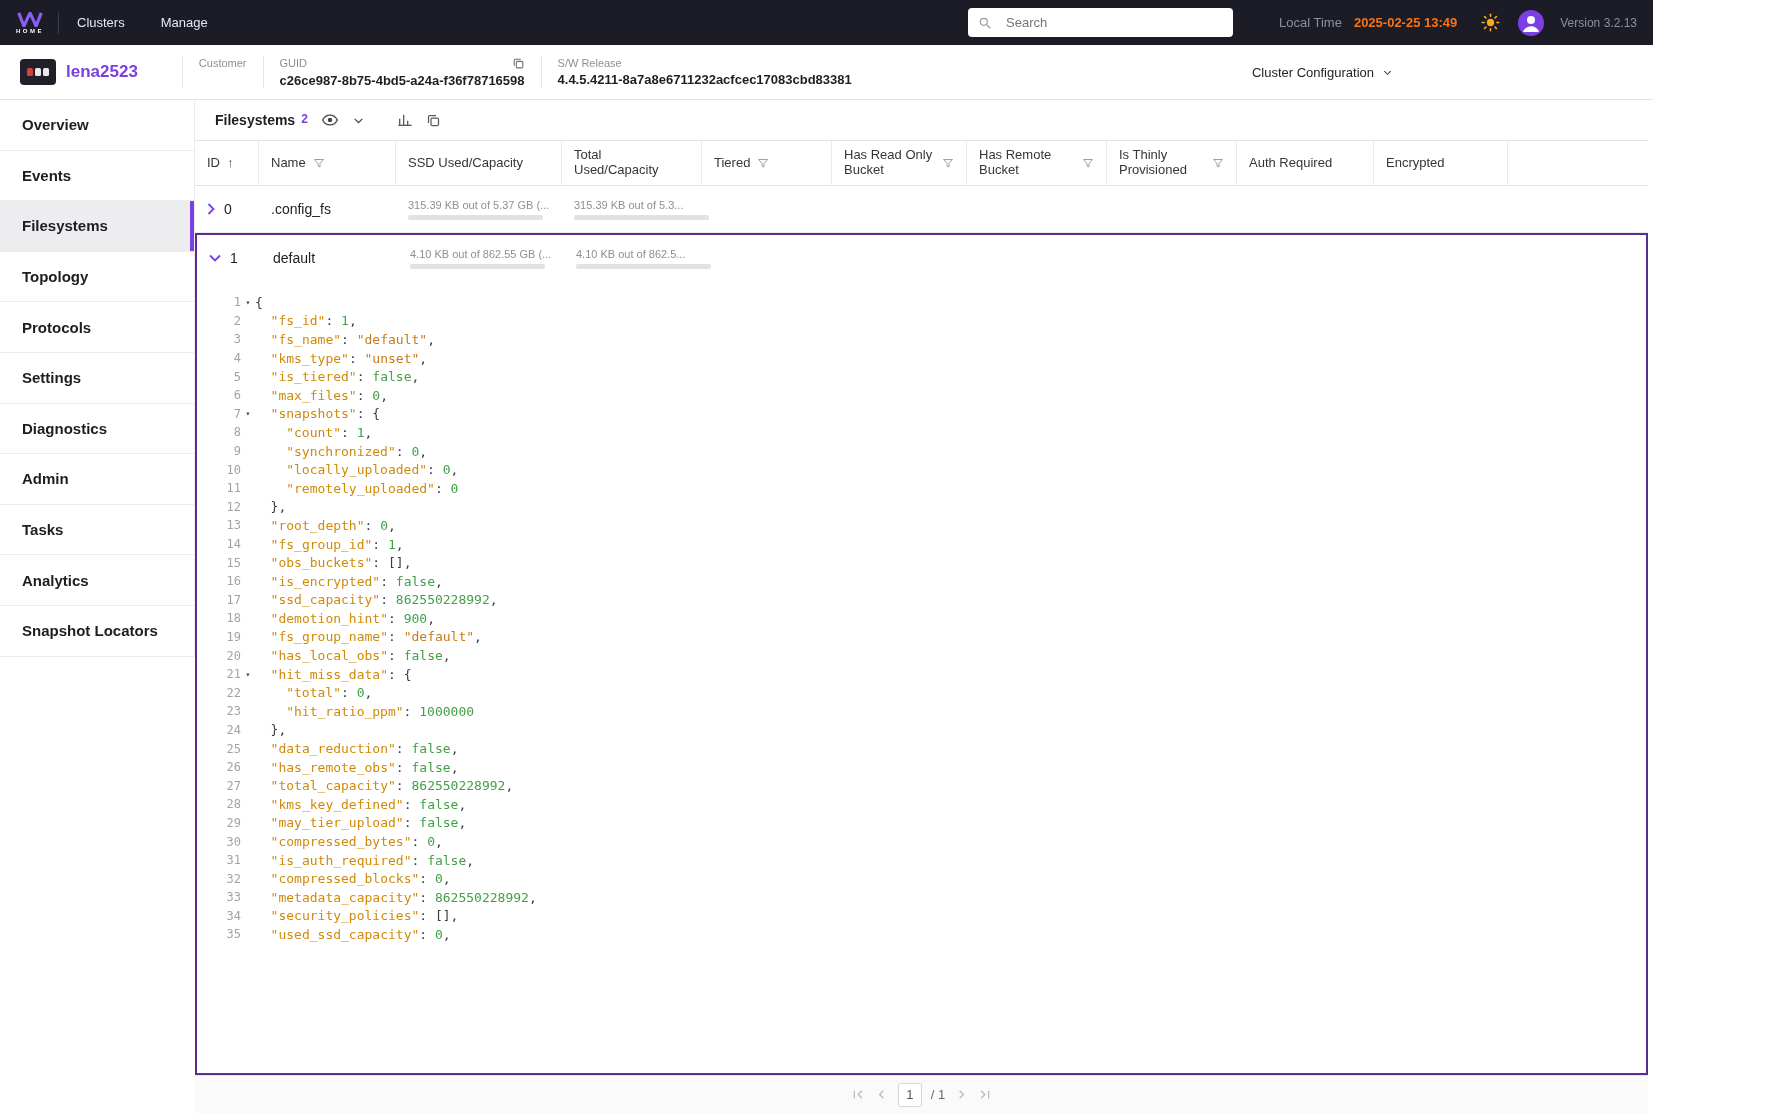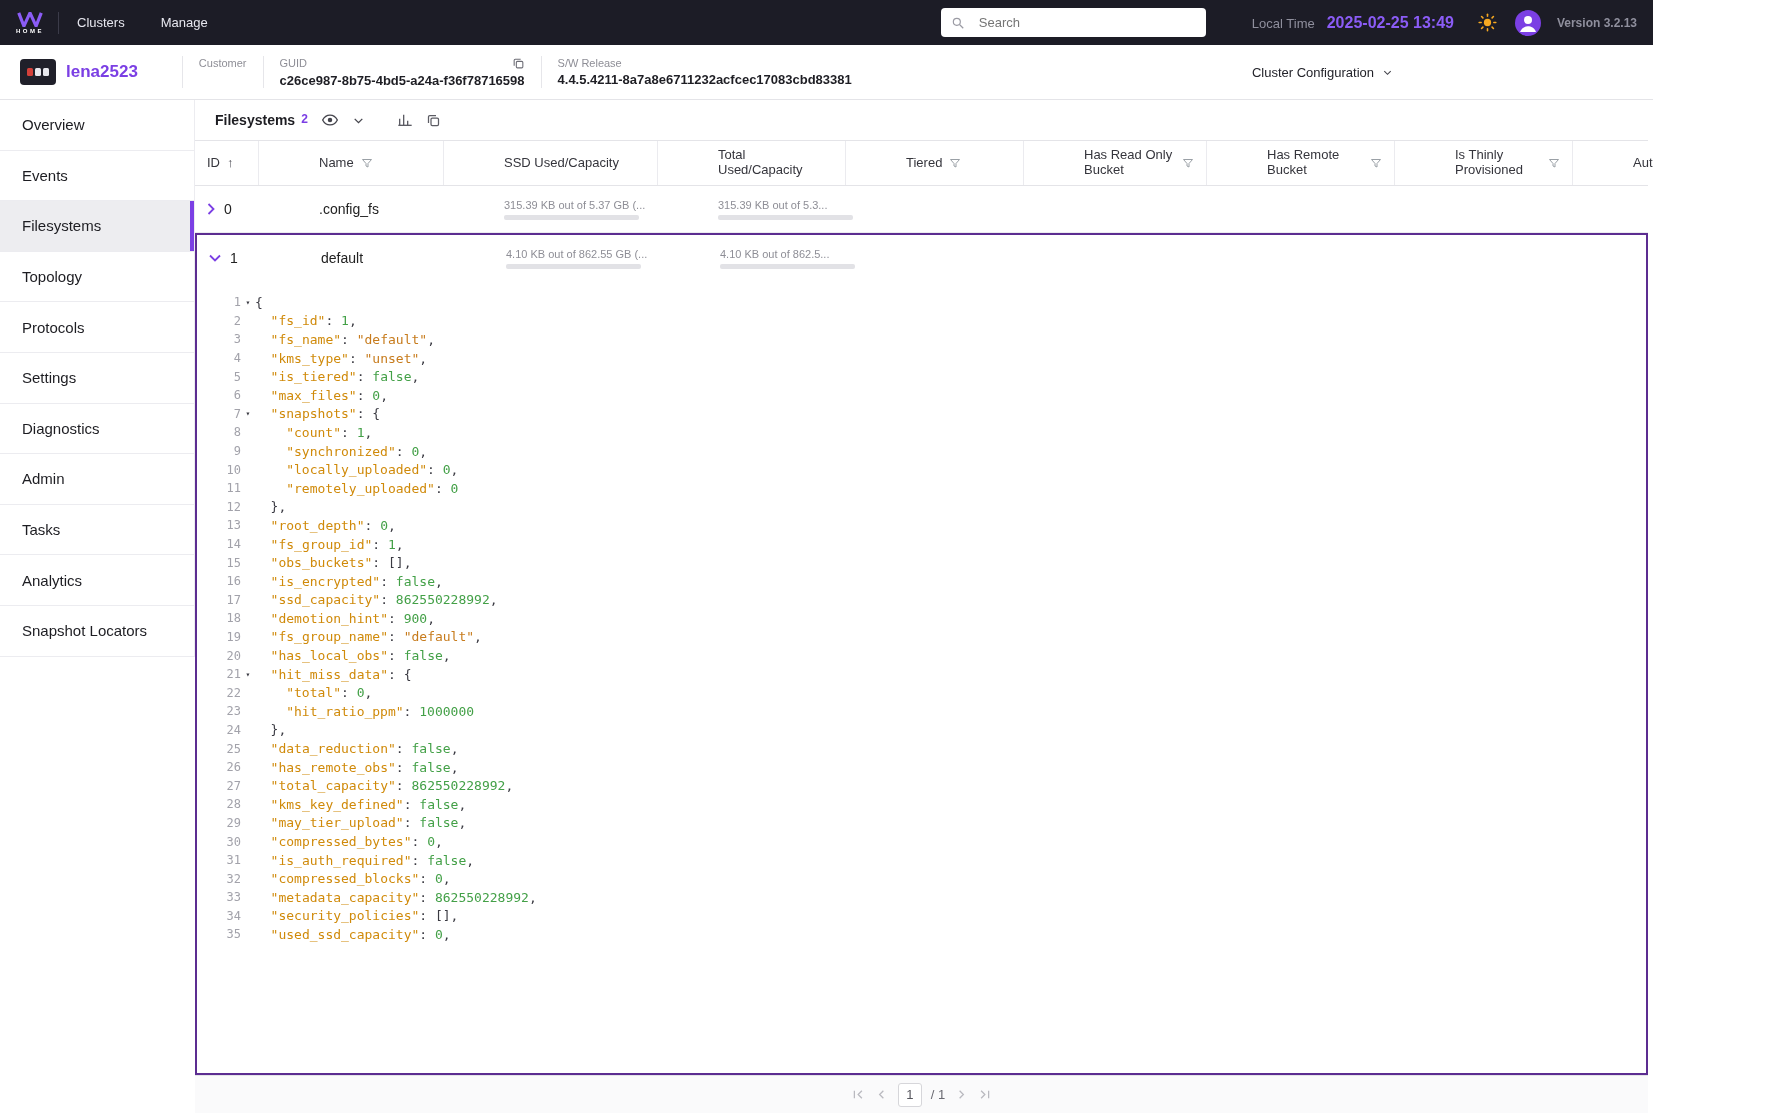--- a/index.html
+++ b/index.html
@@ -14,51 +14,51 @@
   .topbar{ height:45px; flex:0 0 45px; background:var(--topbar-bg); display:flex; align-items:center; padding:0 16px; }
   .logo{ display:flex; flex-direction:column; align-items:center; gap:1px; margin-right:14px; cursor:pointer; }
   .logo-home{ color:#fff; font-size:6px; font-weight:700; letter-spacing:2.5px; }
   .tb-divider{ width:1px; height:22px; background:#3b3b49; margin-right:18px; }
   .tb-nav{ display:flex; gap:36px; }
   .tb-link{ color:#e7e7ef; font-size:13px; cursor:pointer; }
   .search{ margin-left:auto; width:265px; height:29px; background:#fff; border-radius:4px; display:flex; align-items:center; padding:0 10px; gap:14px; }
   .search input{ border:none; outline:none; flex:1; font-size:13px; color:#333; background:transparent; font-family:inherit; }
   .time-group{ display:flex; align-items:baseline; gap:12px; margin-left:46px; }
   .time-label{ color:#8f8f9d; font-size:13px; }
-  .time-value{ color:#8b5cf6; font-size:16px; font-weight:700; }
+  .time-value{ color:#f97316; font-size:13px; font-weight:700; }
   .sun{ margin-left:24px; display:flex; cursor:pointer; }
   .avatar{ margin-left:18px; display:flex; cursor:pointer; }
-  .version{ color:#8f8f9d; font-size:12px; margin-left:16px;font-weight:bold; }
+  .version{ color:#8f8f9d; font-size:12px; margin-left:16px; }
 
   
   .clusterbar{ height:55px; flex:0 0 55px; border-bottom:1px solid #e4e4e8; display:flex; align-items:center; padding:0 20px; background:#fff; }
   .cluster-badge{ width:36px; height:26px; background:#20202a; border-radius:4px; margin-right:10px; display:flex; align-items:center; justify-content:center; }
   .cluster-name{ color:var(--accent); font-size:17px; font-weight:700; margin-right:28px; }
   .cb-divider{ width:1px; height:32px; background:#e6e6ea; margin:0 16px; }
   .cb-section{ display:flex; flex-direction:column; gap:3px; }
   .cb-label{ font-size:11px; color:#8e8e96; }
   .cb-label-row{ display:flex; align-items:center; gap:2px; }
   .cb-value{ font-size:13px; font-weight:700; color:#1e1e24; white-space:nowrap; }
   .copy-icon{ display:flex; margin-left:auto; cursor:pointer; }
   .cluster-config{ margin-left:auto; margin-right:240px; display:flex; align-items:center; gap:8px; font-size:13px; color:#23232a; cursor:pointer; }
 
   
   .main{ flex:1; display:flex; min-height:0; }
   .sidebar{ width:195px; flex:0 0 195px; align-self:flex-start; border-right:1px solid #ececf0; }
-  .side-item{ height:50.6px; display:flex; align-items:center; padding-left:22px; font-size:15px; font-weight:400; color:#1d1d22; border-bottom:1px solid #ececf0; cursor:pointer; background:#fff; }
+  .side-item{ height:50.6px; display:flex; align-items:center; padding-left:22px; font-size:15px; font-weight:700; color:#1d1d22; border-bottom:1px solid #ececf0; cursor:pointer; background:#fff; }
   .side-item.active{ background:#ededf0; box-shadow:inset -4px 0 0 var(--accent); }
   .content{ flex:1; display:flex; flex-direction:column; min-width:0; padding-right:5px; }
 
   .fs-toolbar{ height:40px; flex:0 0 40px; display:flex; align-items:center; padding-left:20px; gap:13px; }
   .fs-title{ font-size:14px; font-weight:700; color:#1d1d22; }
   .fs-count{ font-size:12px; font-weight:700; color:var(--accent); margin-left:-7px; position:relative; top:-1px; }
   .tool-icon{ display:flex; cursor:pointer; }
   .tool-gap{ width:6px; }
 
-  .grid-cols{ display:grid; grid-template-columns:64px 137px 166px 140px 130px 135px 140px 130px 137px 134px 1fr;gap:48px; }
+  .grid-cols{ display:grid; grid-template-columns:64px 137px 166px 140px 130px 135px 140px 130px 137px 134px 1fr; }
   .thead{ border-top:1px solid #e4e4e8; border-bottom:1px solid #e4e4e8; height:46px; flex:0 0 46px; }
   .th{ display:flex; align-items:center; padding:0 12px; gap:7px; font-size:13px; color:#35353c; border-right:1px solid #ebebef; line-height:1.15; cursor:pointer; }
   .th:last-child{ border-right:none; }
   .sort-icon{ color:#4a4a52; font-size:13px; }
   .filter-icon{ display:flex; cursor:pointer; }
 
   .trow{ height:47px; align-items:center; background:#fff; }
   .row0{ border-bottom:1px solid #ececf0; flex:0 0 47px; cursor:pointer; }
   .cell{ padding:0 12px; font-size:14px; color:#222; }
   .cell-id{ display:flex; align-items:center; gap:9px; }

